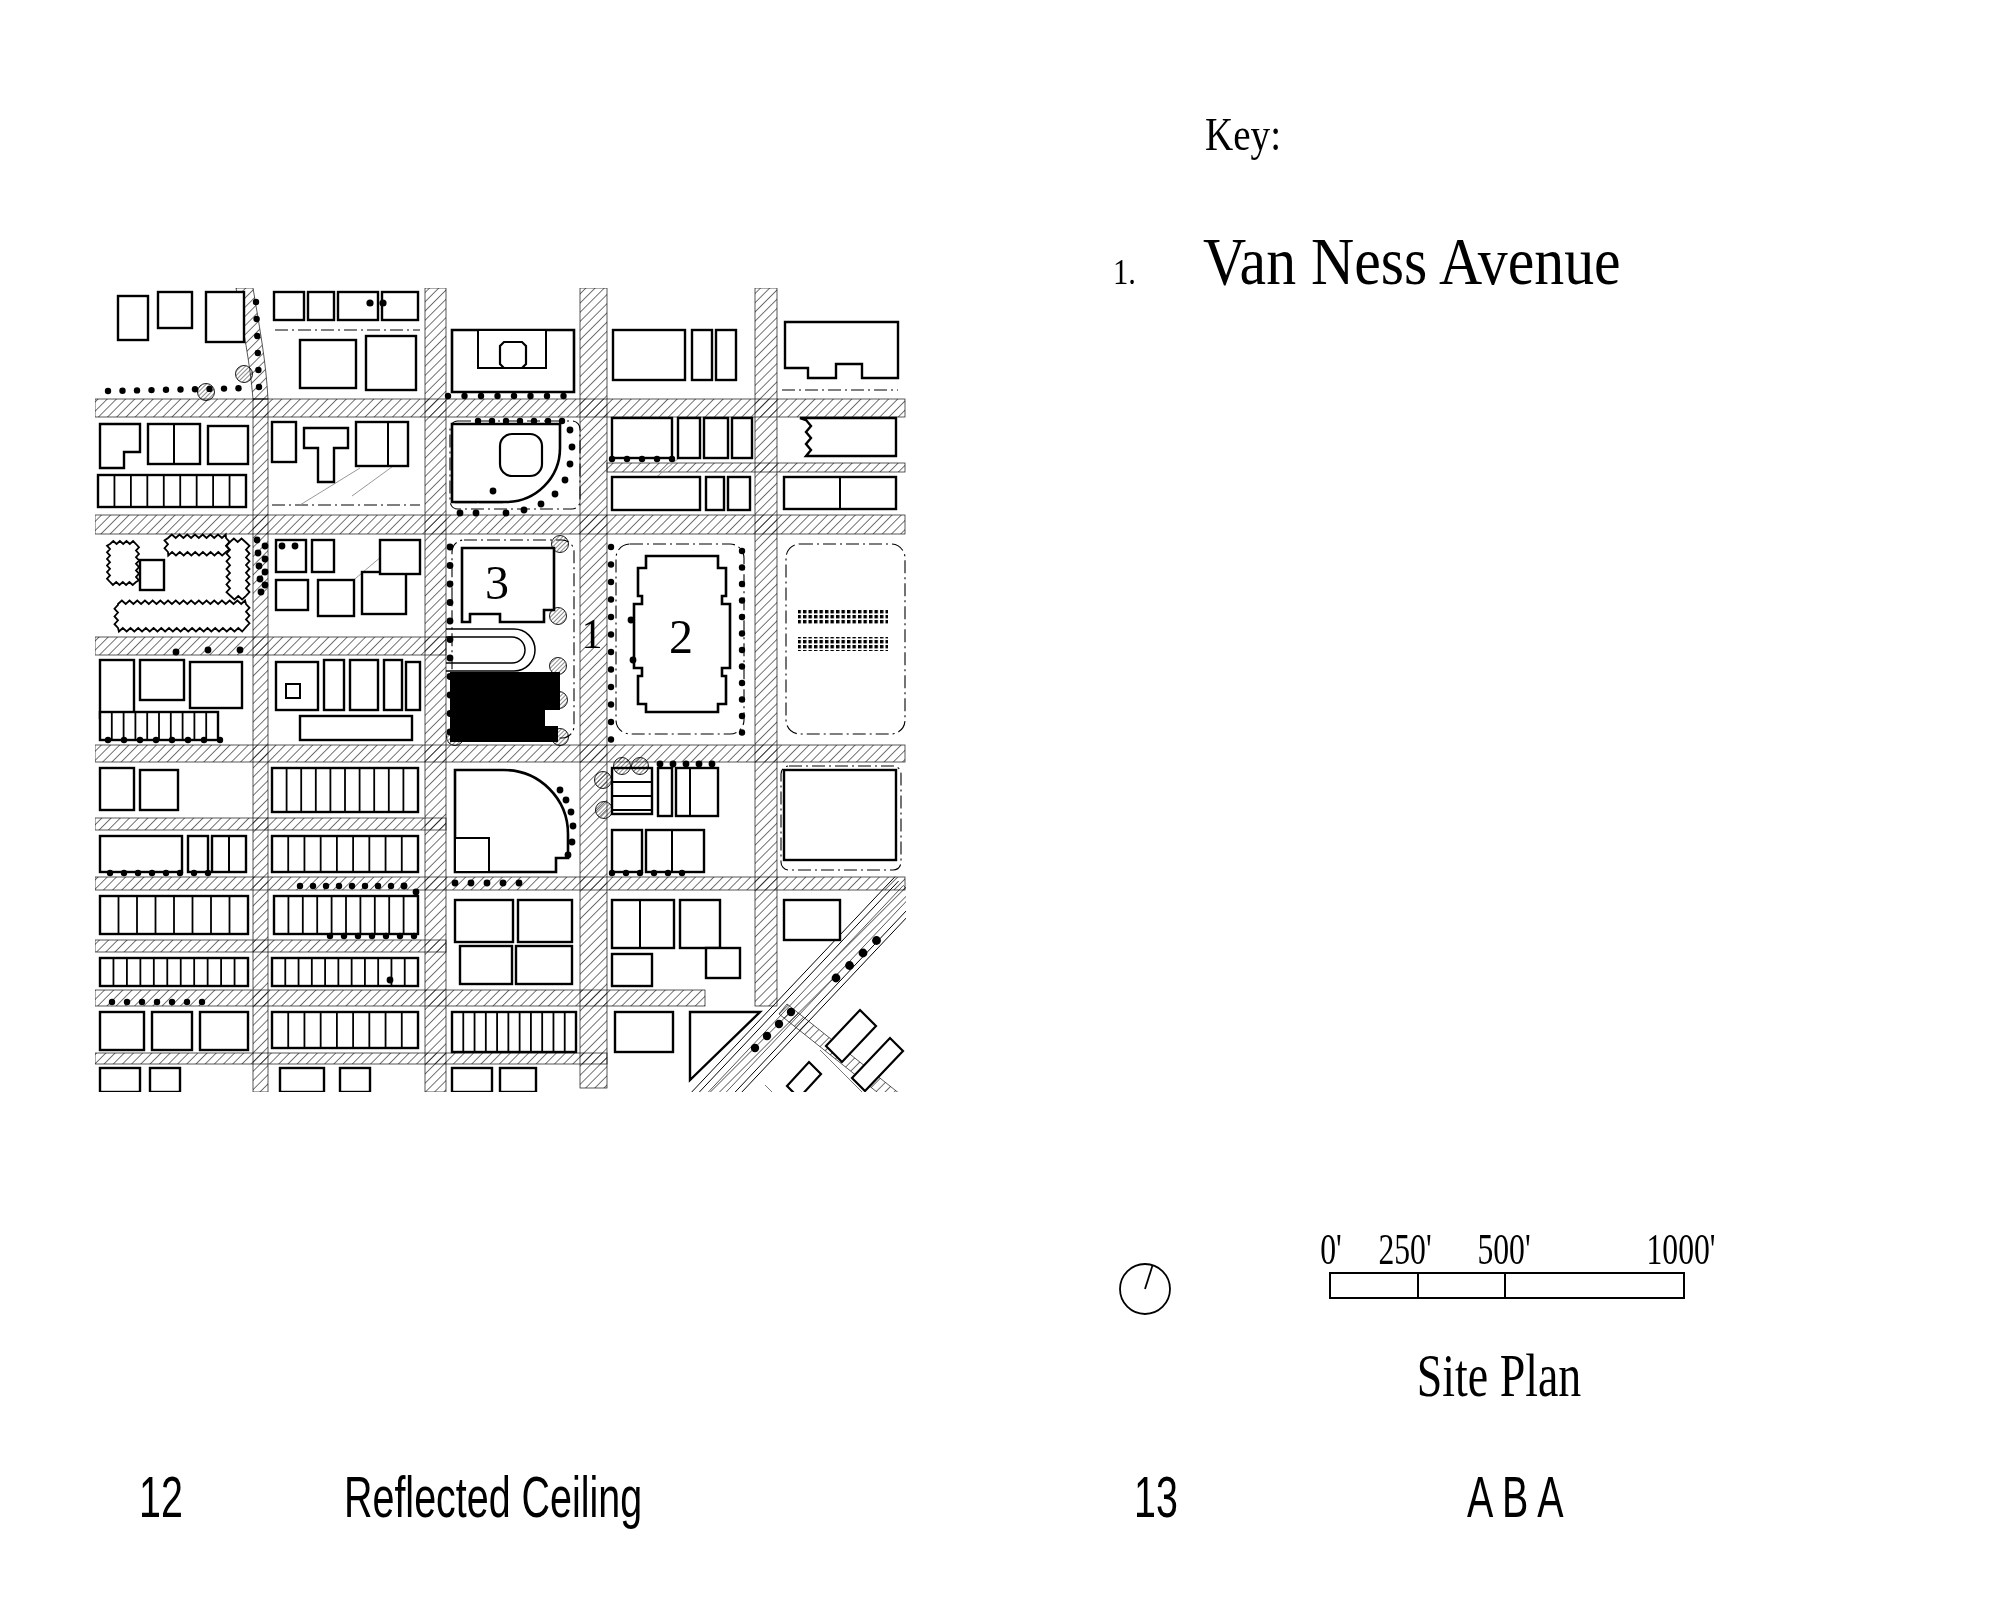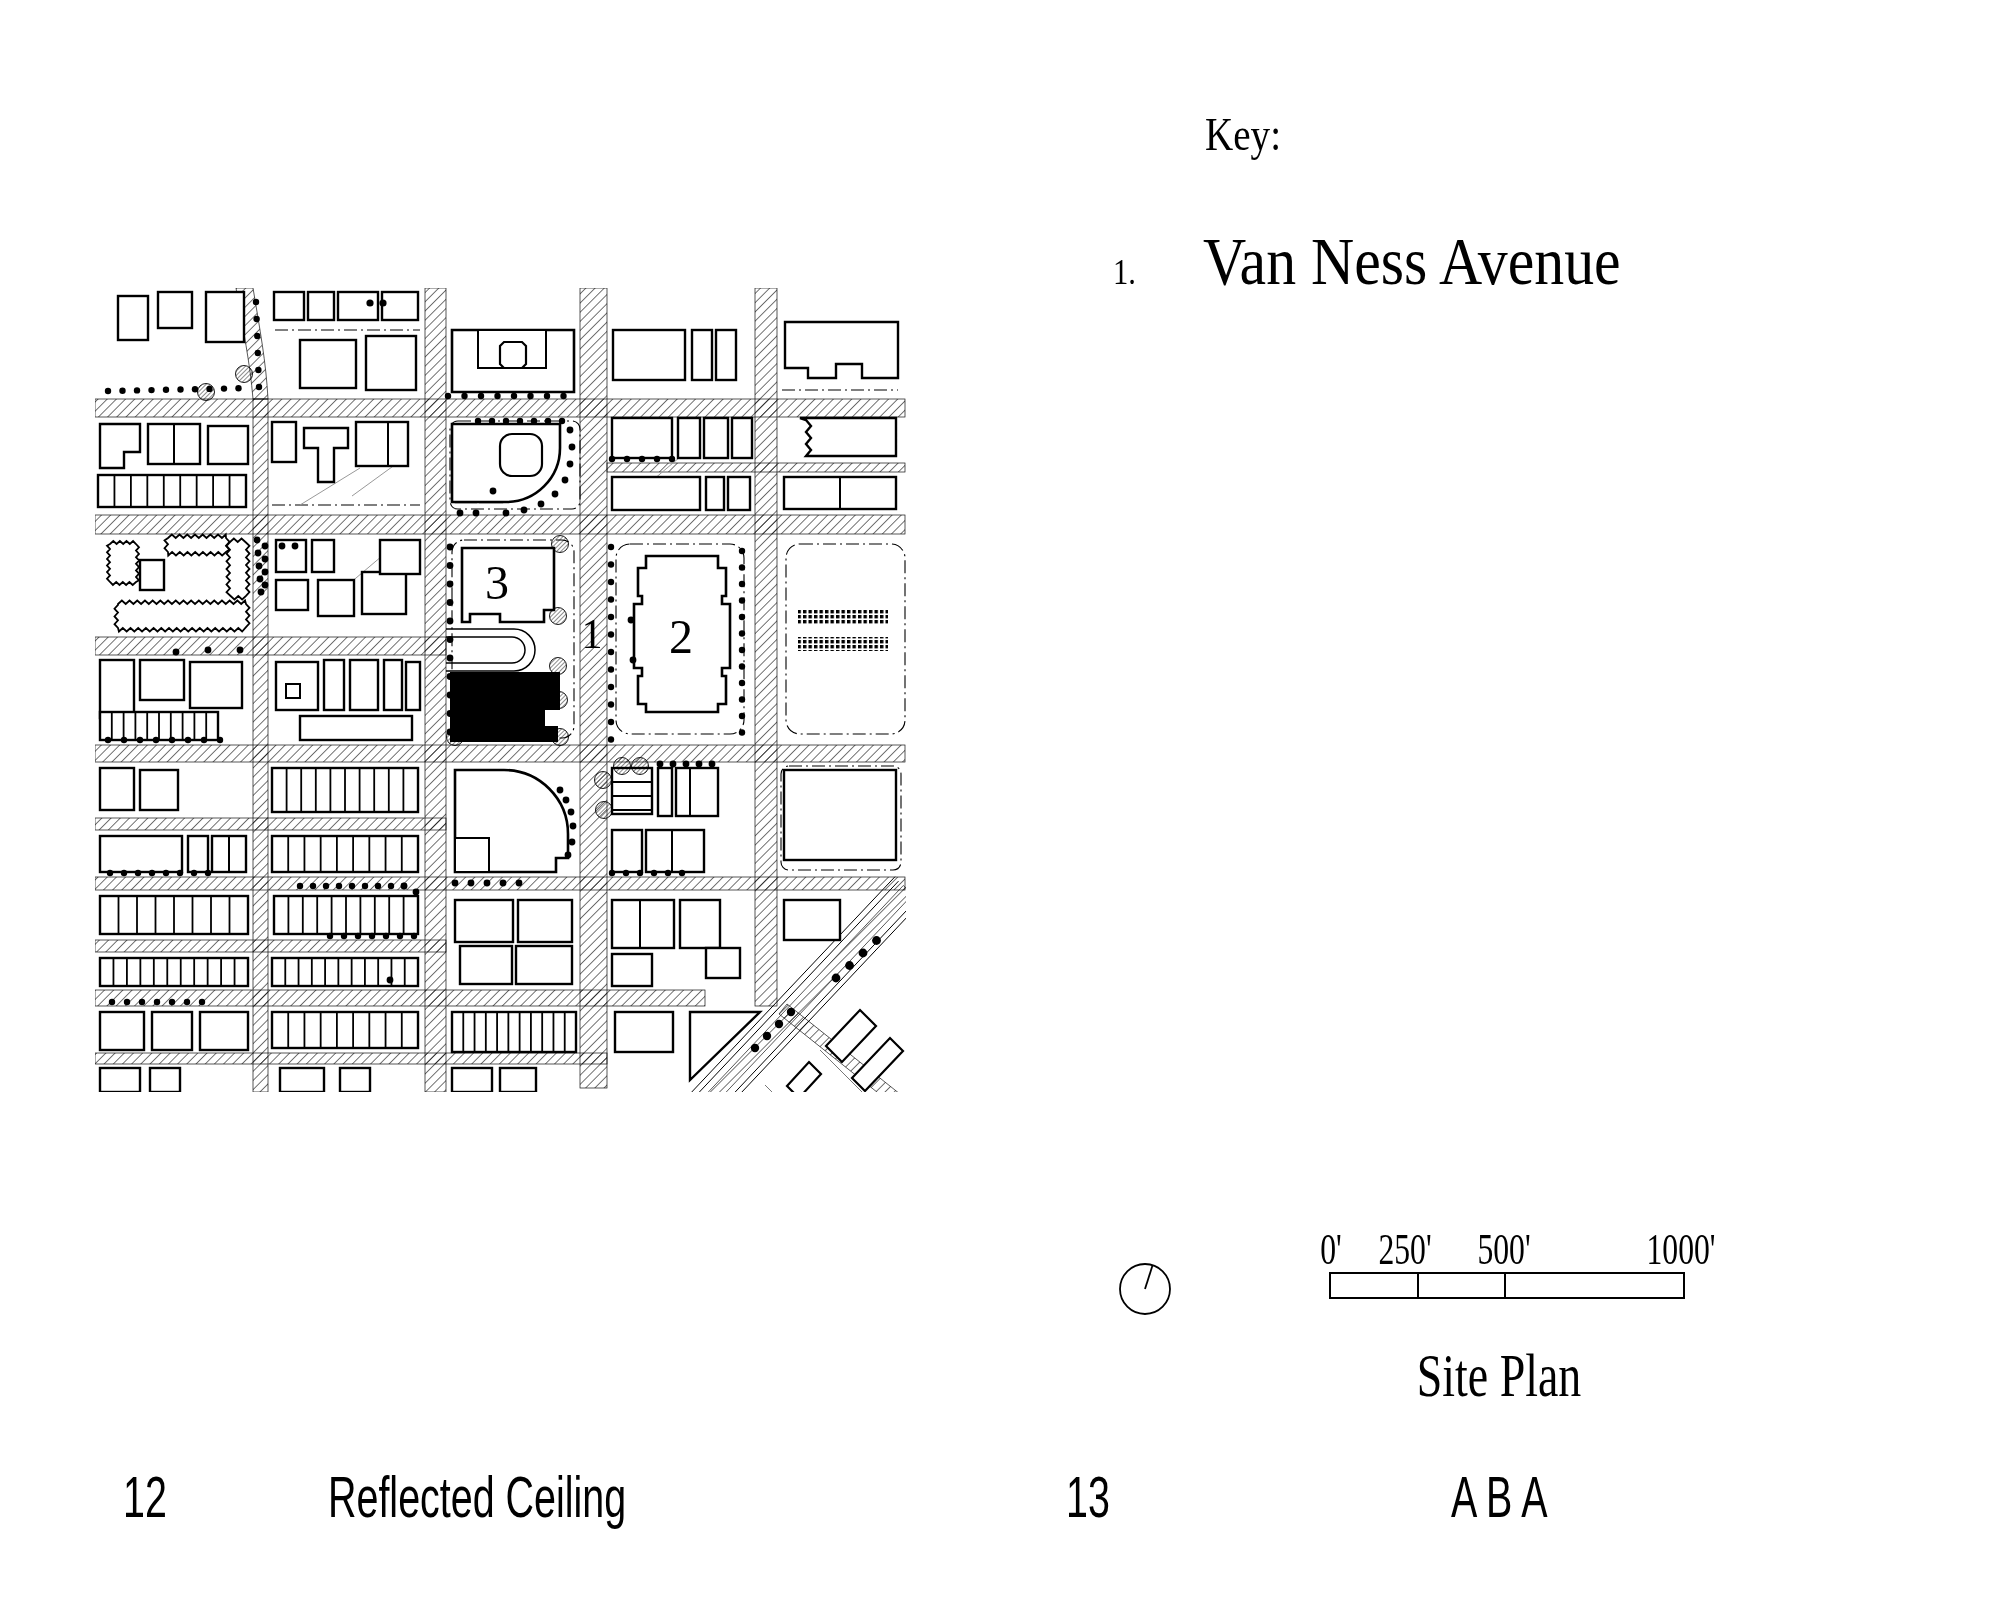--- a/index.html
+++ b/index.html
@@ -16,21 +16,21 @@
   
   #scalebar{left:1329px;top:1224px;width:356px;height:80px;}
   .tick{position:absolute;top:0;font-size:44px;transform:translateX(-50%);}
   .tick>span{display:inline-block;transform:scaleX(.72);transform-origin:50% 100%;}
   #bar{position:absolute;left:0;top:48px;width:352px;height:23px;border:2px solid #000;}
   .bardiv{position:absolute;top:0;width:2px;height:100%;background:#000;}
   
   #siteplan{left:1499px;top:1340px;font-size:62px;transform:translateX(-50%);}
   #siteplan>span{display:inline-block;transform:scaleX(.74);transform-origin:50% 100%;}
   
-  .foot{top:1468px;font-size:58px;line-height:58px;font-family:"Liberation Sans", sans-serif;}
+  .foot{top:1468px;font-size:58px;line-height:58px;font-family:"Liberation Sans", sans-serif;margin-left:16px;}
   .foot>span{display:inline-block;transform:scaleX(.68);transform-origin:0 100%;}
   #map-svg{position:absolute;left:0;top:0;}
 </style>
 </head>
 <body>
 
 <svg id="map-svg" width="2000" height="1619" viewBox="0 0 2000 1619">
   <defs>
     <pattern id="hatch" width="6.5" height="6.5" patternUnits="userSpaceOnUse" patternTransform="rotate(45)">
       <line x1="0" y1="0" x2="0" y2="6.5" stroke="#000" stroke-width="1.1"></line>
@@ -561,14 +561,14 @@
     <div class="bardiv" style="left:173px"></div>
   </div>
 </div>
 
 <div class="abs" id="siteplan">
   <span>Site Plan</span>
 </div>
 
 <div class="abs foot" style="left:123px"><span>12</span></div>
 <div class="abs foot" style="left:328px"><span>Reflected Ceiling</span></div>
-<div class="abs foot" style="left:1066px"><span>13</span></div>
+<div class="abs foot" style="left:1118px"><span>13</span></div>
 <div class="abs foot" style="left:1451px"><span>A B A</span></div>
 
 </body></html>

